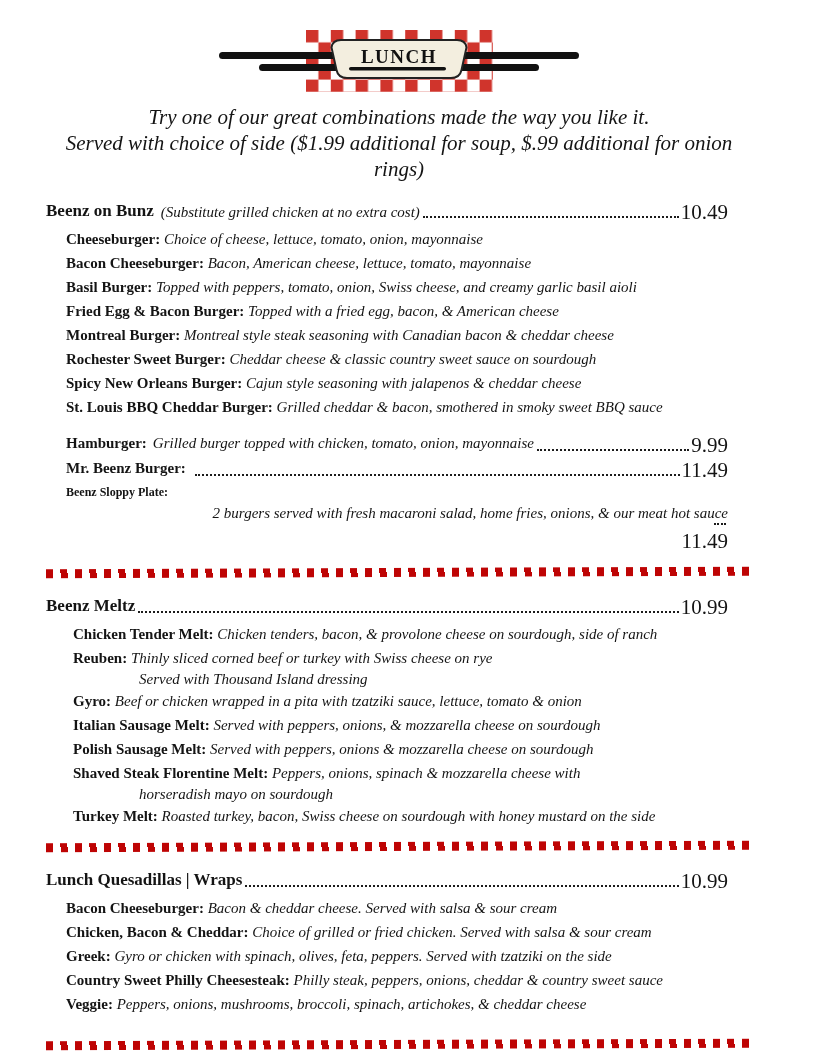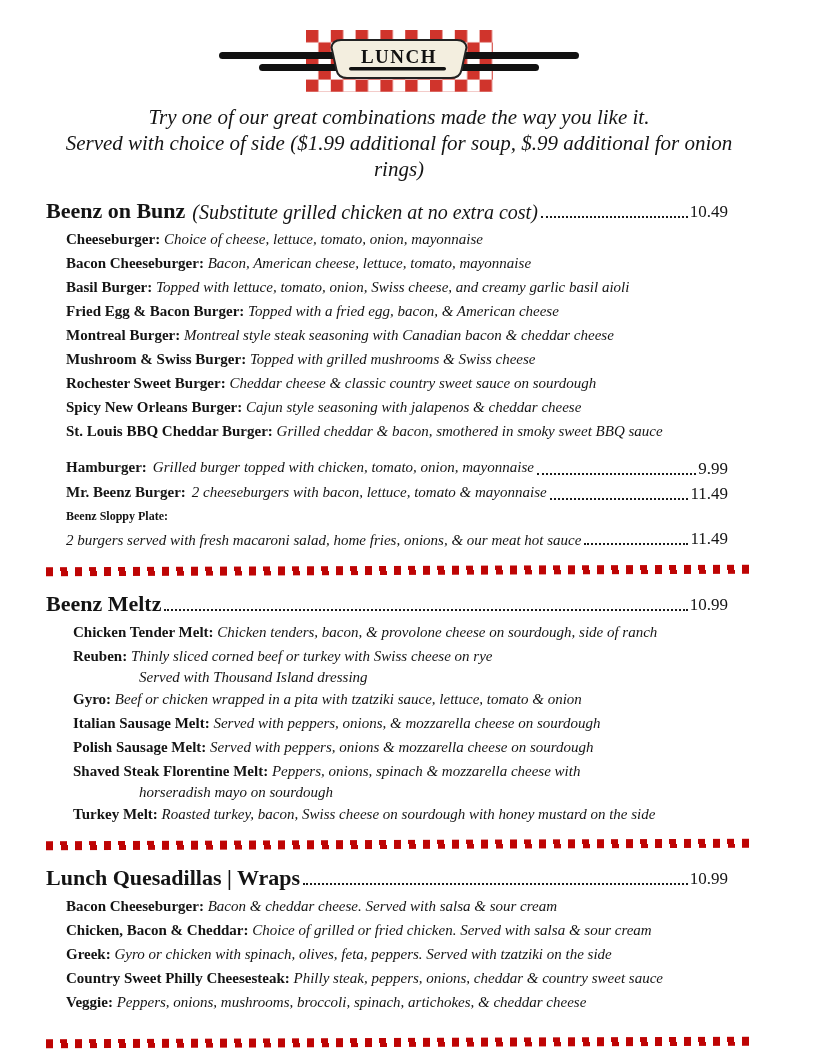--- a/index.html
+++ b/index.html
@@ -12,42 +12,42 @@
   .menu{ width:706px; }
 
   
   .emblem-wrap{ width:706px; height:66px; display:flex; justify-content:center; }
 
   
   .intro{ text-align:center; font-style:italic; font-size:21px; line-height:26px; margin-top:8px; }
 
   
   .section-head{ display:flex; align-items:flex-end; padding-right:24px; margin-top:16px; white-space:nowrap; }
-  .sec-title{ font-weight:bold; font-size:22px; line-height:25px; }
-  .sec-note{ font-style:italic; font-size:20px; line-height:22px; margin-left:7px; }
+  .sec-title{ font-weight:bold; font-size:17px; line-height:25px; }
+  .sec-note{ font-style:italic; font-size:15px; line-height:22px; margin-left:7px; }
   .lead{ flex:1 1 auto; min-width:12px; border-bottom:2.2px dotted #1b1b1b; margin:0 2px 5px 3px; }
-  .sec-price,.price{ font-size:17px; line-height:22px; }
+  .sec-price,.price{ font-size:21px; line-height:22px; }
 
   
   .items{ margin-top:4px; }
   .item{ font-size:15px; line-height:24px; padding-left:20px; white-space:nowrap; }
   .sec2 .item{ padding-left:27px; }
   .iname{ font-weight:bold; }
   .idesc{ font-style:italic; }
   .cont{ font-style:italic; line-height:19px; padding-left:66px; white-space:nowrap; }
 
   
   .priced-block{ margin-top:12px; }
   .priced{ display:flex; align-items:flex-end; font-size:15px; line-height:25px;
            padding:0 24px 0 20px; white-space:nowrap; }
   .pname{ font-weight:bold; margin-right:6px;text-align:center; }
   .pdesc{ font-style:italic; }
   .sloppy-name{ font-weight:bold; font-size:12px; line-height:23px; padding-left:20px; }
   .sloppy-row{ display:flex; align-items:flex-end; font-size:15px; line-height:19px;
-               padding:0 24px 0 20px; white-space:nowrap; }
+               padding:0 24px 0 20px; white-space:nowrap;flex-direction:column; }
 
   
   .divider{ height:9px; width:706px; transform:rotate(-0.2deg);
     background-image:repeating-linear-gradient(90deg, var(--red) 0 7px, transparent 7px 14.5px); }
   .d1{ margin-top:16px; }
   .d2{ margin-top:14px; }
   .d3{ margin-top:24px; }
 </style>
 </head>
 <body>
@@ -88,33 +88,29 @@
       <div class="item">
         <span class="iname">Cheeseburger:</span>
         <span class="idesc">Choice of cheese, lettuce, tomato, onion, mayonnaise</span>
       </div>
       <div class="item">
         <span class="iname">Bacon Cheeseburger:</span>
         <span class="idesc">Bacon, American cheese, lettuce, tomato, mayonnaise</span>
       </div>
       <div class="item">
         <span class="iname">Basil Burger:</span>
-        <span class="idesc">Topped with lettuce, tomato, onion, Swiss cheese, and creamy garlic basil aioli</span>
+        <span class="idesc">Topped with peppers, tomato, onion, Swiss cheese, and creamy garlic basil aioli</span>
       </div>
       <div class="item">
         <span class="iname">Fried Egg &amp; Bacon Burger:</span>
         <span class="idesc">Topped with a fried egg, bacon, &amp; American cheese</span>
       </div>
       <div class="item">
         <span class="iname">Montreal Burger:</span>
         <span class="idesc">Montreal style steak seasoning with Canadian bacon &amp; cheddar cheese</span>
-      </div>
-      <div class="item">
-        <span class="iname">Mushroom &amp; Swiss Burger:</span>
-        <span class="idesc">Topped with grilled mushrooms &amp; Swiss cheese</span>
       </div>
       <div class="item">
         <span class="iname">Rochester Sweet Burger:</span>
         <span class="idesc">Cheddar cheese &amp; classic country sweet sauce on sourdough</span>
       </div>
       <div class="item">
         <span class="iname">Spicy New Orleans Burger:</span>
         <span class="idesc">Cajun style seasoning with jalapenos &amp; cheddar cheese</span>
       </div>
       <div class="item">
@@ -124,21 +120,20 @@
     </div>
     <div class="priced-block">
       <div class="priced">
         <span class="pname">Hamburger:</span>
         <span class="pdesc">Grilled burger topped with chicken, tomato, onion, mayonnaise</span>
         <span class="lead"></span>
         <span class="price">9.99</span>
       </div>
       <div class="priced">
         <span class="pname">Mr. Beenz Burger:</span>
-        <span class="pdesc">2 cheeseburgers with bacon, lettuce, tomato &amp; mayonnaise</span>
         <span class="lead"></span>
         <span class="price">11.49</span>
       </div>
       <div class="sloppy-name">Beenz Sloppy Plate:</div>
       <div class="sloppy-row">
         <span class="pdesc">2 burgers served with fresh macaroni salad, home fries, onions, &amp; our meat hot sauce</span>
         <span class="lead"></span>
         <span class="price">11.49</span>
       </div>
     </div>

